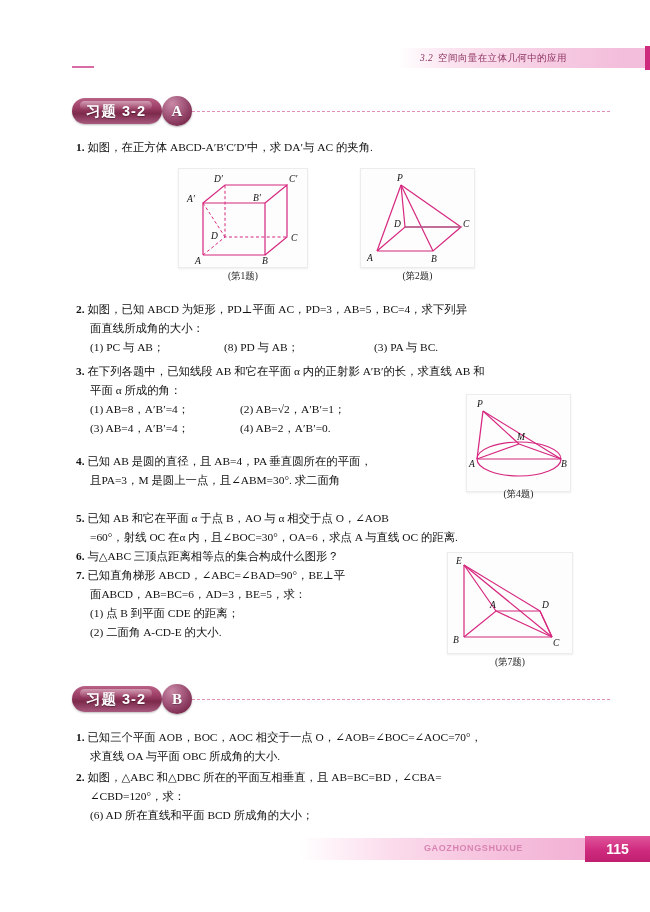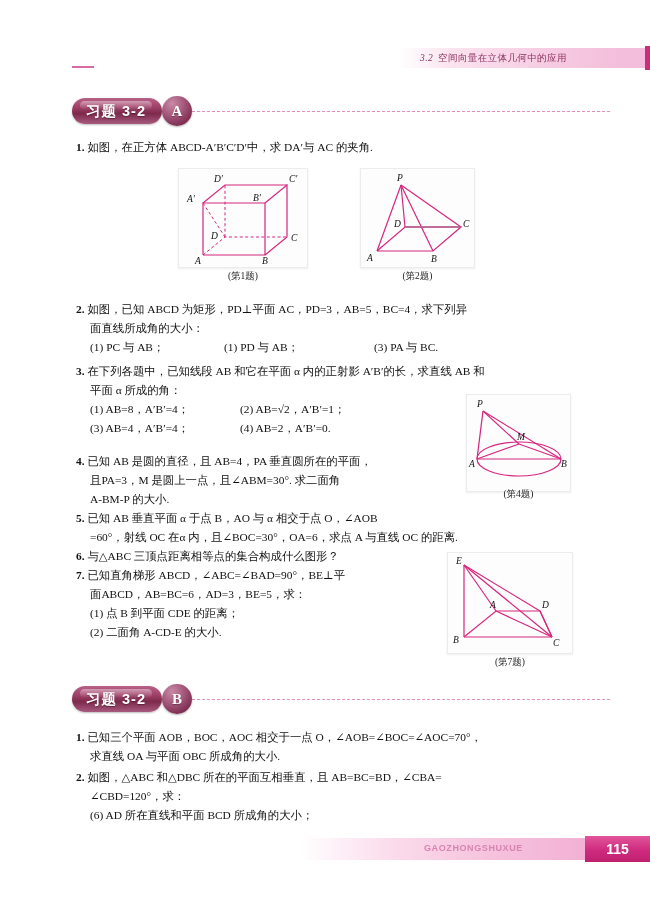--- a/index.html
+++ b/index.html
@@ -195,21 +195,21 @@
   <div class="figcap" style="left:360px;top:270px;width:115px;text-align:center;">(第2题)</div>
 
   <div class="prob hang" style="left:76px;top:300px;width:510px;">
     <span class="no">2.</span>
     <span>如图，已知 ABCD 为矩形，PD⊥平面 AC，PD=3，AB=5，BC=4，求下列异</span>
   </div>
   <div class="prob" style="left:90px;top:319px;width:500px;">
     <span>面直线所成角的大小：</span>
   </div>
   <div class="prob" style="left:90px;top:338px;width:500px;">
-    <span class="sub-item" style="width:134px;">(1) PC 与 AB；</span><span class="sub-item" style="width:150px;">(1) PD 与 AB；</span><span class="sub-item">(3) PA 与 BC.</span>
+    <span class="sub-item" style="width:134px;">(1) PC 与 AB；</span><span class="sub-item" style="width:150px;">(8) PD 与 AB；</span><span class="sub-item">(3) PA 与 BC.</span>
   </div>
 
   <div class="prob hang" style="left:76px;top:362px;width:500px;">
     <span class="no">3.</span>
     <span>在下列各题中，已知线段 AB 和它在平面 α 内的正射影 A′B′的长，求直线 AB 和</span>
   </div>
   <div class="prob" style="left:90px;top:381px;width:480px;">
     <span>平面 α 所成的角：</span>
   </div>
   <div class="prob" style="left:90px;top:400px;width:350px;">
@@ -238,27 +238,24 @@
   </div>
   <div class="figcap" style="left:466px;top:488px;width:105px;">(第4题)</div>
 
   <div class="prob hang" style="left:76px;top:452px;width:370px;">
     <span class="no">4.</span>
     <span>已知 AB 是圆的直径，且 AB=4，PA 垂直圆所在的平面，</span>
   </div>
   <div class="prob" style="left:90px;top:471px;width:370px;">
     <span>且PA=3，M 是圆上一点，且∠ABM=30°. 求二面角</span>
   </div>
-  <div class="prob" style="left:90px;top:490px;width:370px;">
-    <span>A-BM-P 的大小.</span>
-  </div>
 
   <div class="prob hang" style="left:76px;top:509px;width:380px;">
     <span class="no">5.</span>
-    <span>已知 AB 垂直平面 α 于点 B，AO 与 α 相交于点 O，∠AOB</span>
+    <span>已知 AB 和它在平面 α 于点 B，AO 与 α 相交于点 O，∠AOB</span>
   </div>
   <div class="prob" style="left:90px;top:528px;width:510px;">
     <span>=60°，射线 OC 在α 内，且∠BOC=30°，OA=6，求点 A 与直线 OC 的距离.</span>
   </div>
 
   <div class="prob hang" style="left:76px;top:547px;width:450px;">
     <span class="no">6.</span>
     <span>与△ABC 三顶点距离相等点的集合构成什么图形？</span>
   </div>
 

